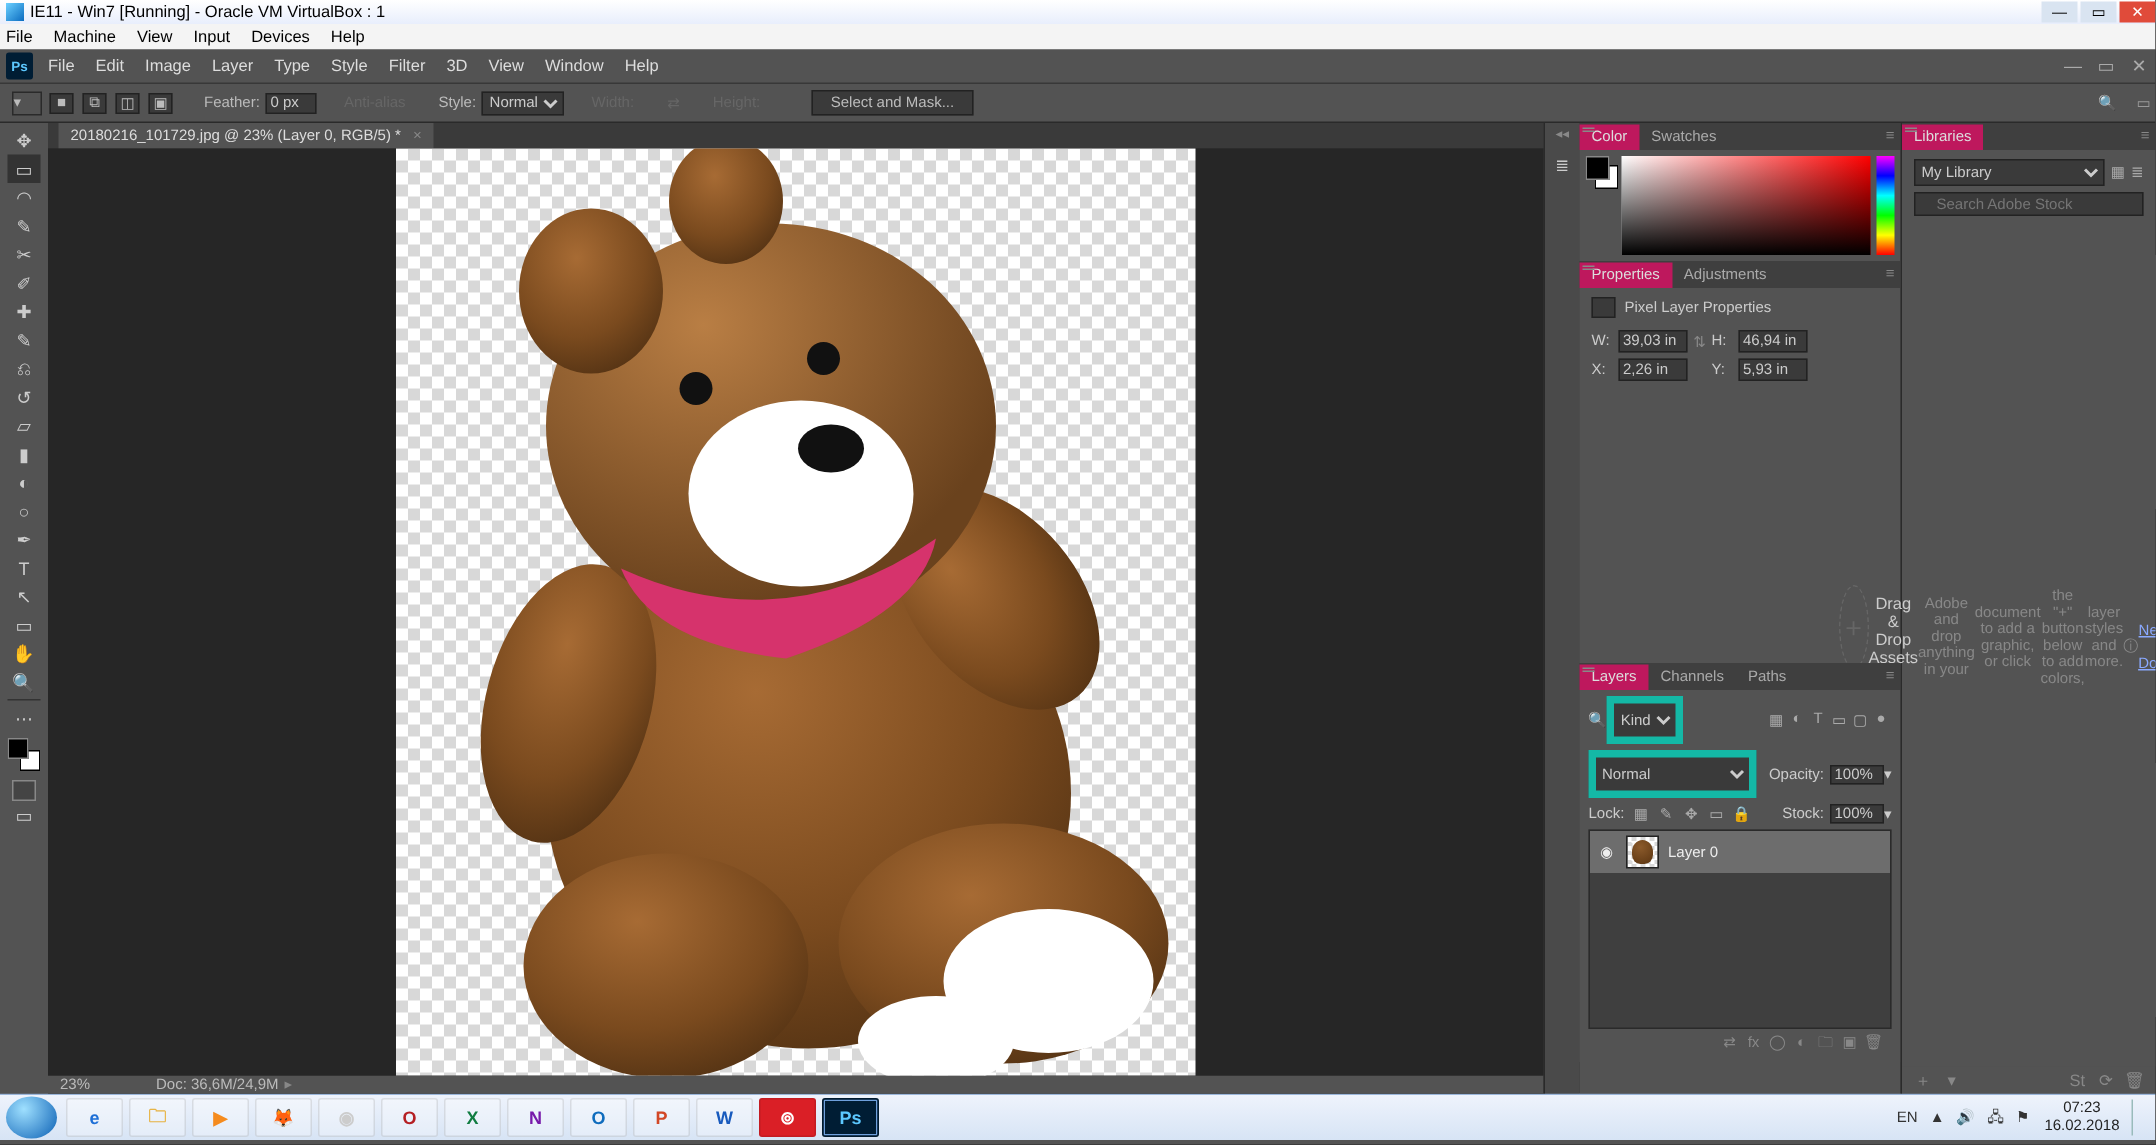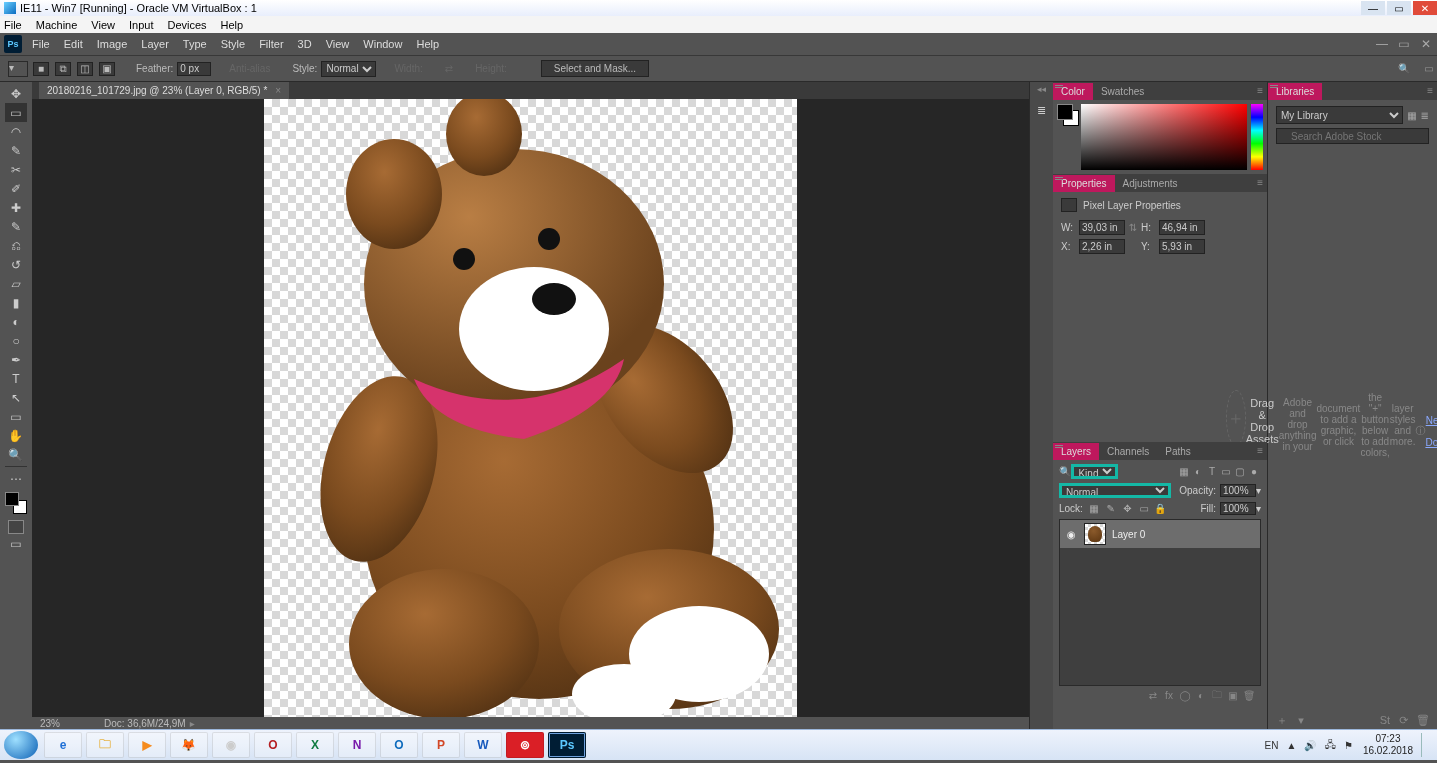--- a/index.html
+++ b/index.html
@@ -89,21 +89,21 @@
 .prop-body .hdr { display:flex; align-items:center; margin-bottom:8px;}
 .prop-body .hdr .ic { width:16px; height:14px; background:#3a3a3a; border:1px solid #222; margin-right:6px;}
 .prop-body .row { display:flex; align-items:center; margin-bottom:4px;}
 .prop-body .row .l { width:18px;}
 .prop-body .row input { width:46px; height:15px; background:#3a3a3a; border:1px solid #222; color:#ccc; font-size:10px; padding-left:2px;}
 .prop-body .linkic { width:16px; text-align:center; color:#888;}
 
 
 .layerbody { padding:4px 6px; font-size:10px; color:#ccc; display:flex; flex-direction:column; height:248px;}
 .layerbody .lr1 { display:flex; align-items:center; margin-bottom:4px;}
-.layerbody select { background:#3a3a3a; border:3px solid #14b8a6; color:#ccc; height:15px; font-size:10px;}
+.layerbody select { background:#3a3a3a; border:5px solid #14b8a6; color:#ccc; height:32px; font-size:10px;}
 .layerbody .ficons { display:flex; margin-left:auto; }
 .layerbody .ficons span { width:14px; text-align:center; color:#aaa; font-size:10px;}
 .layerbody .lr2, .layerbody .lr3 { display:flex; align-items:center; margin-bottom:4px;}
 .layerbody .lbl { margin-right:4px;}
 .layerbody .opbox { width:36px; background:#3a3a3a; border:1px solid #222; padding:0 2px;}
 .layerbody .lockrow span { width:14px; display:inline-block; text-align:center; color:#aaa;}
 .layerlist { flex:1; background:#3f3f3f; border:1px solid #2a2a2a; overflow:hidden;}
 .layerlist .lyr { height:28px; background:#6d6d6d; display:flex; align-items:center; padding:0 4px; font-size:10px; color:#eee;}
 .layerlist .eye { width:14px; text-align:center;}
 .layerlist .thumb { width:22px; height:22px; background-image: repeating-conic-gradient(#d8d8d8 0 25%, #fff 0 50%); background-size:6px 6px; border:1px solid #222; margin:0 6px; position:relative;}
@@ -360,21 +360,21 @@
       </div>
       <div class="lr3">
         <span class="lbl">Lock:</span>
         <span class="lockrow">
           <span>▦</span>
           <span>✎</span>
           <span>✥</span>
           <span>▭</span>
           <span>🔒</span>
         </span>
-        <span style="margin-left:auto" class="lbl">Fill:</span>
+        <span style="margin-left:auto" class="lbl">Stock:</span>
         <span class="opbox">100%</span>
         <span>▾</span>
       </div>
       <div class="layerlist">
         <div class="lyr">
           <span class="eye">◉</span>
           <div class="thumb"></div>
           <span>Layer 0</span>
         </div>
       </div>

